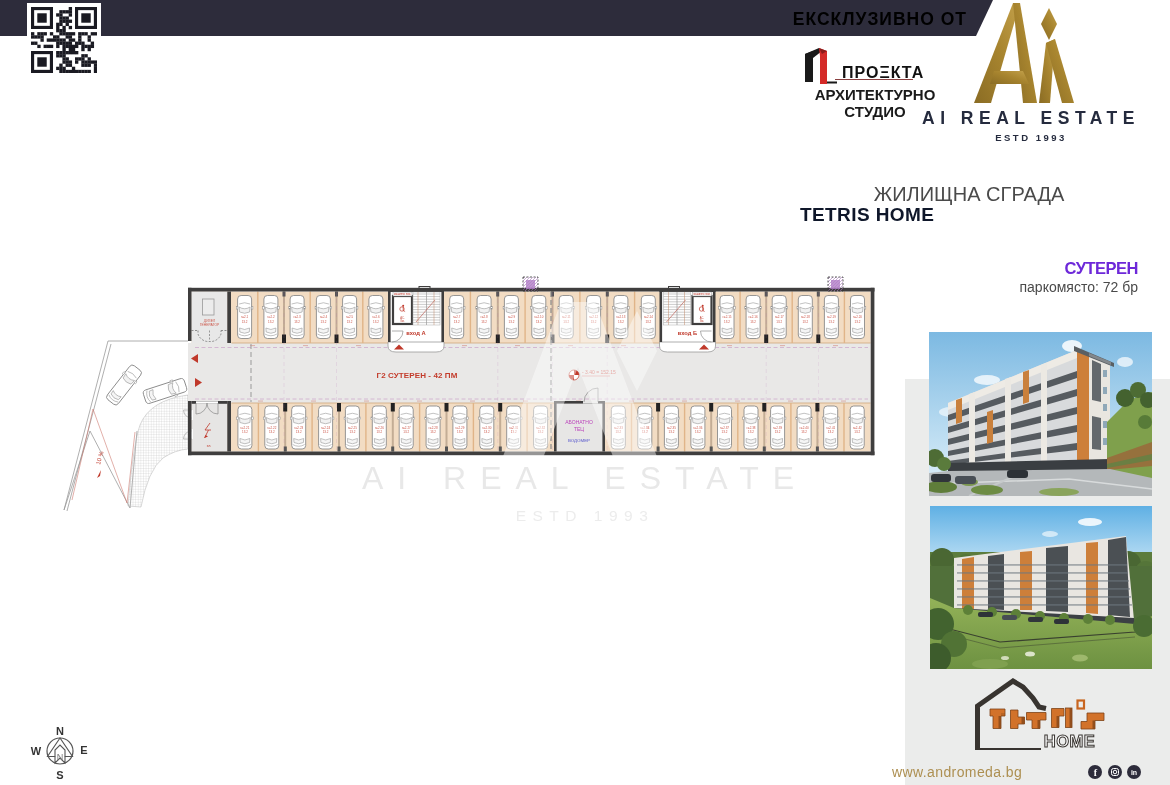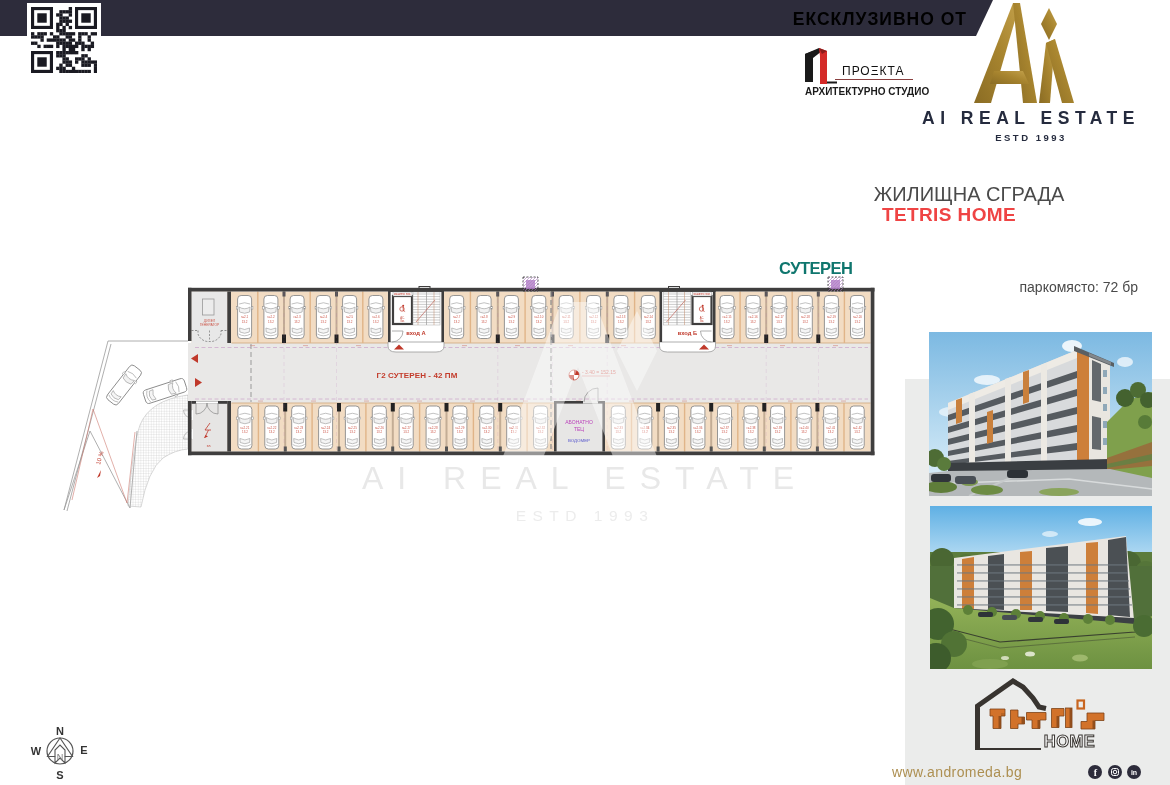--- a/index.html
+++ b/index.html
@@ -165,23 +165,23 @@
   </svg>
 
 <svg class="abs" style="left:800px;top:44px;" width="120px" height="56" viewBox="0 0 120 56">
     <polygon points="5,10 13,7 13,38 5,38" fill="#1a1a1a"></polygon>
     <polygon points="5,10 19,4 22,7 13,14" fill="#1a1a1a"></polygon>
     <polygon points="19,4 27,7 27,40 20,40 20,12" fill="#d42a28"></polygon>
     <polygon points="19,4 27,7 22,10" fill="#8c1b1a"></polygon>
     <rect x="27" y="37.5" width="10" height="2" fill="#1a1a1a"></rect>
   </svg>
 
-<div class="abs" style="left:842px;top:64px;width:85px;font-size:12px;font-weight:normal;color:#111;letter-spacing:1px;">ПРОΞКТА</div>
+<div class="abs" style="left:842px;top:64px;width:85px;font-size:16px;font-weight:bold;color:#111;letter-spacing:1px;">ПРОΞКТА</div>
 <div class="abs" style="left:835px;top:78.5px;width:78px;height:1.3px;background:#8a4040;"></div>
-<div class="abs" style="left:805px;top:86px;width:140px;font-size:10px;font-weight:bold;color:#1a1a1a;letter-spacing:0px;">АРХИТЕКТУРНО СТУДИО</div>
+<div class="abs" style="left:805px;top:86px;width:140px;font-size:15px;font-weight:bold;color:#1a1a1a;letter-spacing:0px;text-align:center;">АРХИТЕКТУРНО СТУДИО</div>
 
 <svg class="abs" style="left:970px;top:0;" width="120" height="150" viewBox="0 0 120 150">
     <defs>
       <linearGradient id="gold" x1="0" y1="1" x2="1" y2="0">
         <stop offset="0" stop-color="#8a6c24"></stop>
         <stop offset="0.55" stop-color="#a8852f"></stop>
         <stop offset="1" stop-color="#c3a14b"></stop>
       </linearGradient>
     </defs>
     <polygon fill="url(#gold)" points="43,3 50,3 21,103 4,103"></polygon>
@@ -191,23 +191,23 @@
     <polygon fill="url(#gold)" points="76,43 85,39 104,103 92,103"></polygon>
     <polygon fill="url(#gold)" points="79,8 87,24 79,40 71,24"></polygon>
   </svg>
 
 <div class="abs" style="left:918px;top:108px;width:226px;text-align:center;font-size:17.5px;font-weight:bold;color:#252b3e;letter-spacing:5.5px;">AI REAL ESTATE</div>
 
 <div class="abs" style="left:920px;top:132px;width:222px;text-align:center;font-size:9.5px;font-weight:bold;color:#252b3e;letter-spacing:2.5px;">ESTD 1993</div>
 
 <div class="abs" style="left:800px;top:183px;width:338px;text-align:center;font-size:20px;color:#4a4a4a;letter-spacing:0px;">ЖИЛИЩНА СГРАДА</div>
 
-<div class="abs" style="left:780px;top:204px;width:338px;text-align:center;font-size:19px;font-weight:bold;color:#ef4444;letter-spacing:0.4px;">TETRIS HOME</div>
-
-<div class="abs" style="left:779px;top:259px;width:338px;text-align:left;font-size:16.5px;font-weight:bold;color:#0f766e;letter-spacing:-0.5px;">СУТЕРЕН</div>
+<div class="abs" style="left:800px;top:204px;width:338px;text-align:left;font-size:19px;font-weight:bold;color:#0f172a;letter-spacing:0.4px;">TETRIS HOME</div>
+
+<div class="abs" style="left:800px;top:259px;width:338px;text-align:right;font-size:16.5px;font-weight:bold;color:#6d28d9;letter-spacing:-0.5px;">СУТЕРЕН</div>
 
 <div class="abs" style="left:800px;top:279px;width:338px;text-align:right;font-size:14px;color:#4a4a4a;">паркомясто: 72 бр</div>
 
 <div class="abs" style="left:905px;top:379px;width:265px;height:406px;background:#ebeceb;"></div>
 
 <svg class="abs" style="left:929px;top:332px;" width="223" height="164" viewBox="0 0 223 164">
     <defs>
       <linearGradient id="sky1" x1="0" y1="0" x2="0" y2="1">
         <stop offset="0" stop-color="#7cb9e2"></stop>
         <stop offset="1" stop-color="#d9edf8"></stop>

